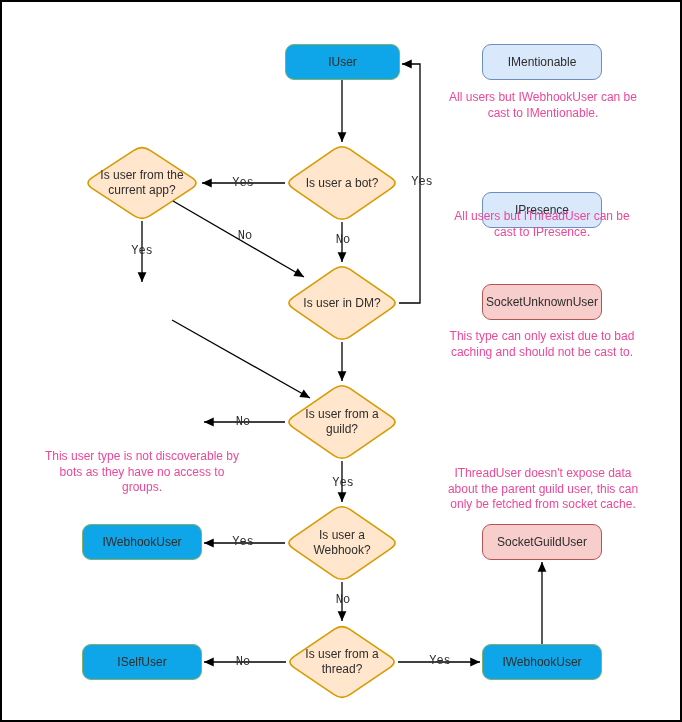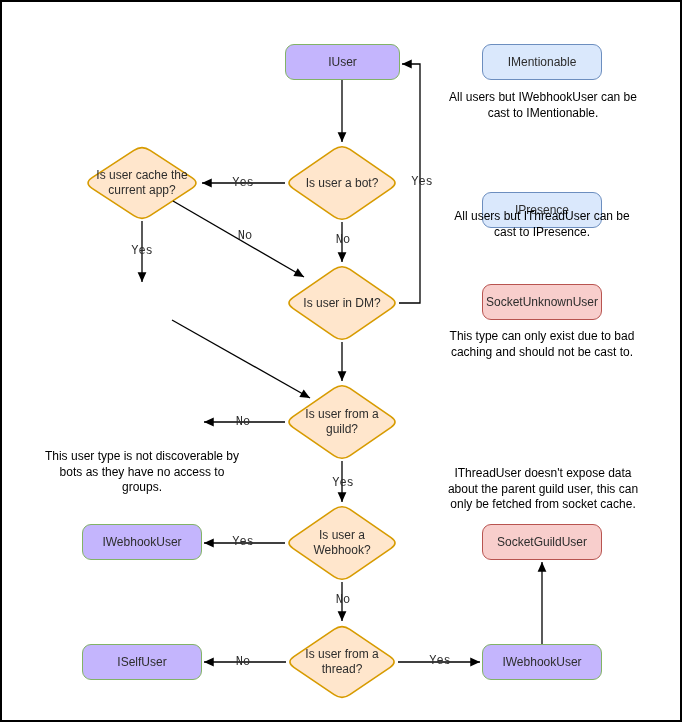--- a/index.html
+++ b/index.html
@@ -11,36 +11,36 @@
     overflow:hidden;
   }
   svg.layer { position:absolute; left:0; top:0; width:682px; height:722px; }
   .edge  { stroke:#000000; stroke-width:1.3; fill:none; marker-end:url(#arrowhead); }
   .diamond { fill:#ffe6cc; stroke:#d79b00; stroke-width:1.6; }
   .box {
     position:absolute; box-sizing:border-box; border-radius:9px;
     display:flex; align-items:center; justify-content:center;
     font-size:12px; color:#2d2d2d; text-align:center;
   }
-  .box.green { background:#c4b5fd; border:1.5px solid #82b366; }
+  .box.green { background:#0ea5e9; border:1.5px solid #82b366; }
   .box.blue  { background:#dae8fc; border:1.5px solid #6c8ebf; }
   .box.red   { background:#f8cecc; border:1.5px solid #b85450; }
   .dlabel {
     position:absolute; width:110px; height:44px;
     display:flex; align-items:center; justify-content:center;
     text-align:center; white-space:pre-line;
     font-size:12px; line-height:15px; color:#2d2d2d;
   }
   .elabel {
     position:absolute; transform:translate(-50%,-50%);
     font-size:12px; color:#2d2d2d; line-height:12px;font-family:Liberation Mono, monospace;
   }
   .caption {
     position:absolute; text-align:center; white-space:pre-line;
-    font-size:12px; line-height:15.5px; color:#000000;
+    font-size:12px; line-height:15.5px; color:#ec4899;
   }
 </style>
 </head>
 <body>
 
 <div class="canvas">
 
   <svg class="layer">
     <defs>
       <marker id="arrowhead" viewBox="0 0 12 12" refX="11" refY="6" markerWidth="9" markerHeight="9" orient="auto-start-reverse">
@@ -75,21 +75,21 @@
   <div class="box green" style="left:283px;top:42px;width:115px;height:36px;">IUser</div>
   <div class="box blue" style="left:480px;top:42px;width:120px;height:36px;">IMentionable</div>
   <div class="box blue" style="left:480px;top:162px;width:120px;height:36px;margin-top:28px;">IPresence</div>
   <div class="box red" style="left:480px;top:282px;width:120px;height:36px;">SocketUnknownUser</div>
   <div class="box green" style="left:80px;top:522px;width:120px;height:36px;">IWebhookUser</div>
   <div class="box red" style="left:480px;top:522px;width:120px;height:36px;">SocketGuildUser</div>
   <div class="box green" style="left:80px;top:642px;width:120px;height:36px;">ISelfUser</div>
   <div class="box green" style="left:480px;top:642px;width:120px;height:36px;">IWebhookUser</div>
 
   <div class="dlabel" style="left:285px;top:159px;">Is user a bot?</div>
-  <div class="dlabel" style="left:85px;top:159px;">Is user cache the
+  <div class="dlabel" style="left:85px;top:159px;">Is user from the
 current app?</div>
   <div class="dlabel" style="left:285px;top:279px;">Is user in DM?</div>
   <div class="dlabel" style="left:285px;top:398px;">Is user from a
 guild?</div>
   <div class="dlabel" style="left:285px;top:519px;">Is user a
 Webhook?</div>
   <div class="dlabel" style="left:285px;top:638px;">Is user from a
 thread?</div>
 
   <div class="elabel" style="left:241px;top:181px;">Yes</div>

